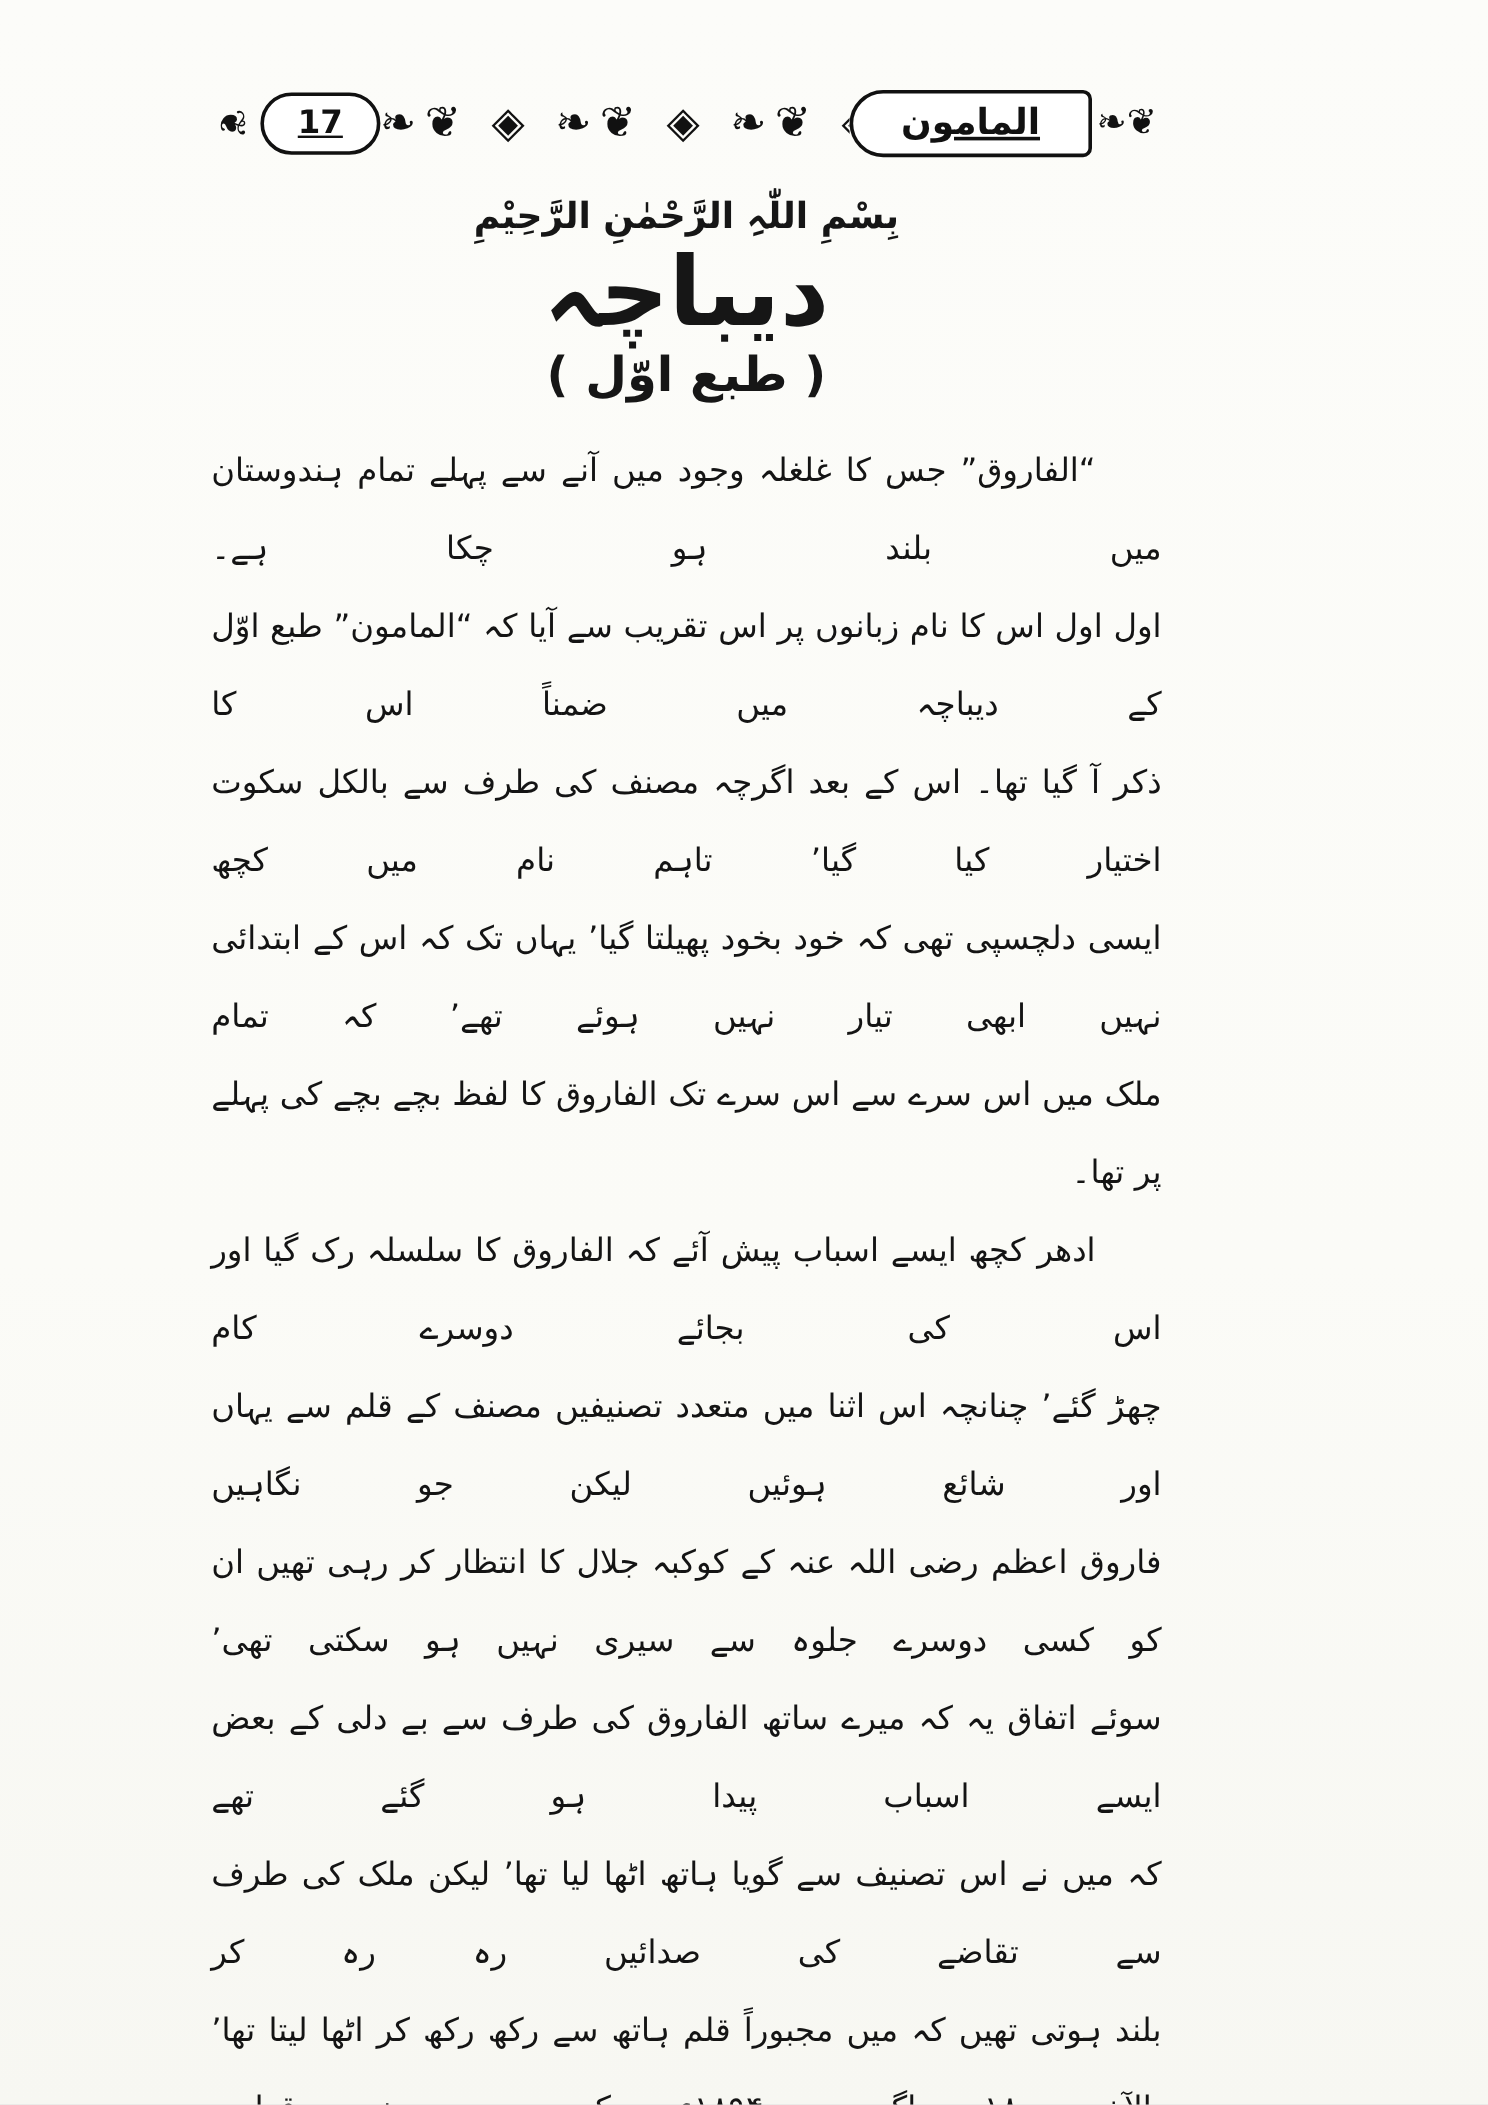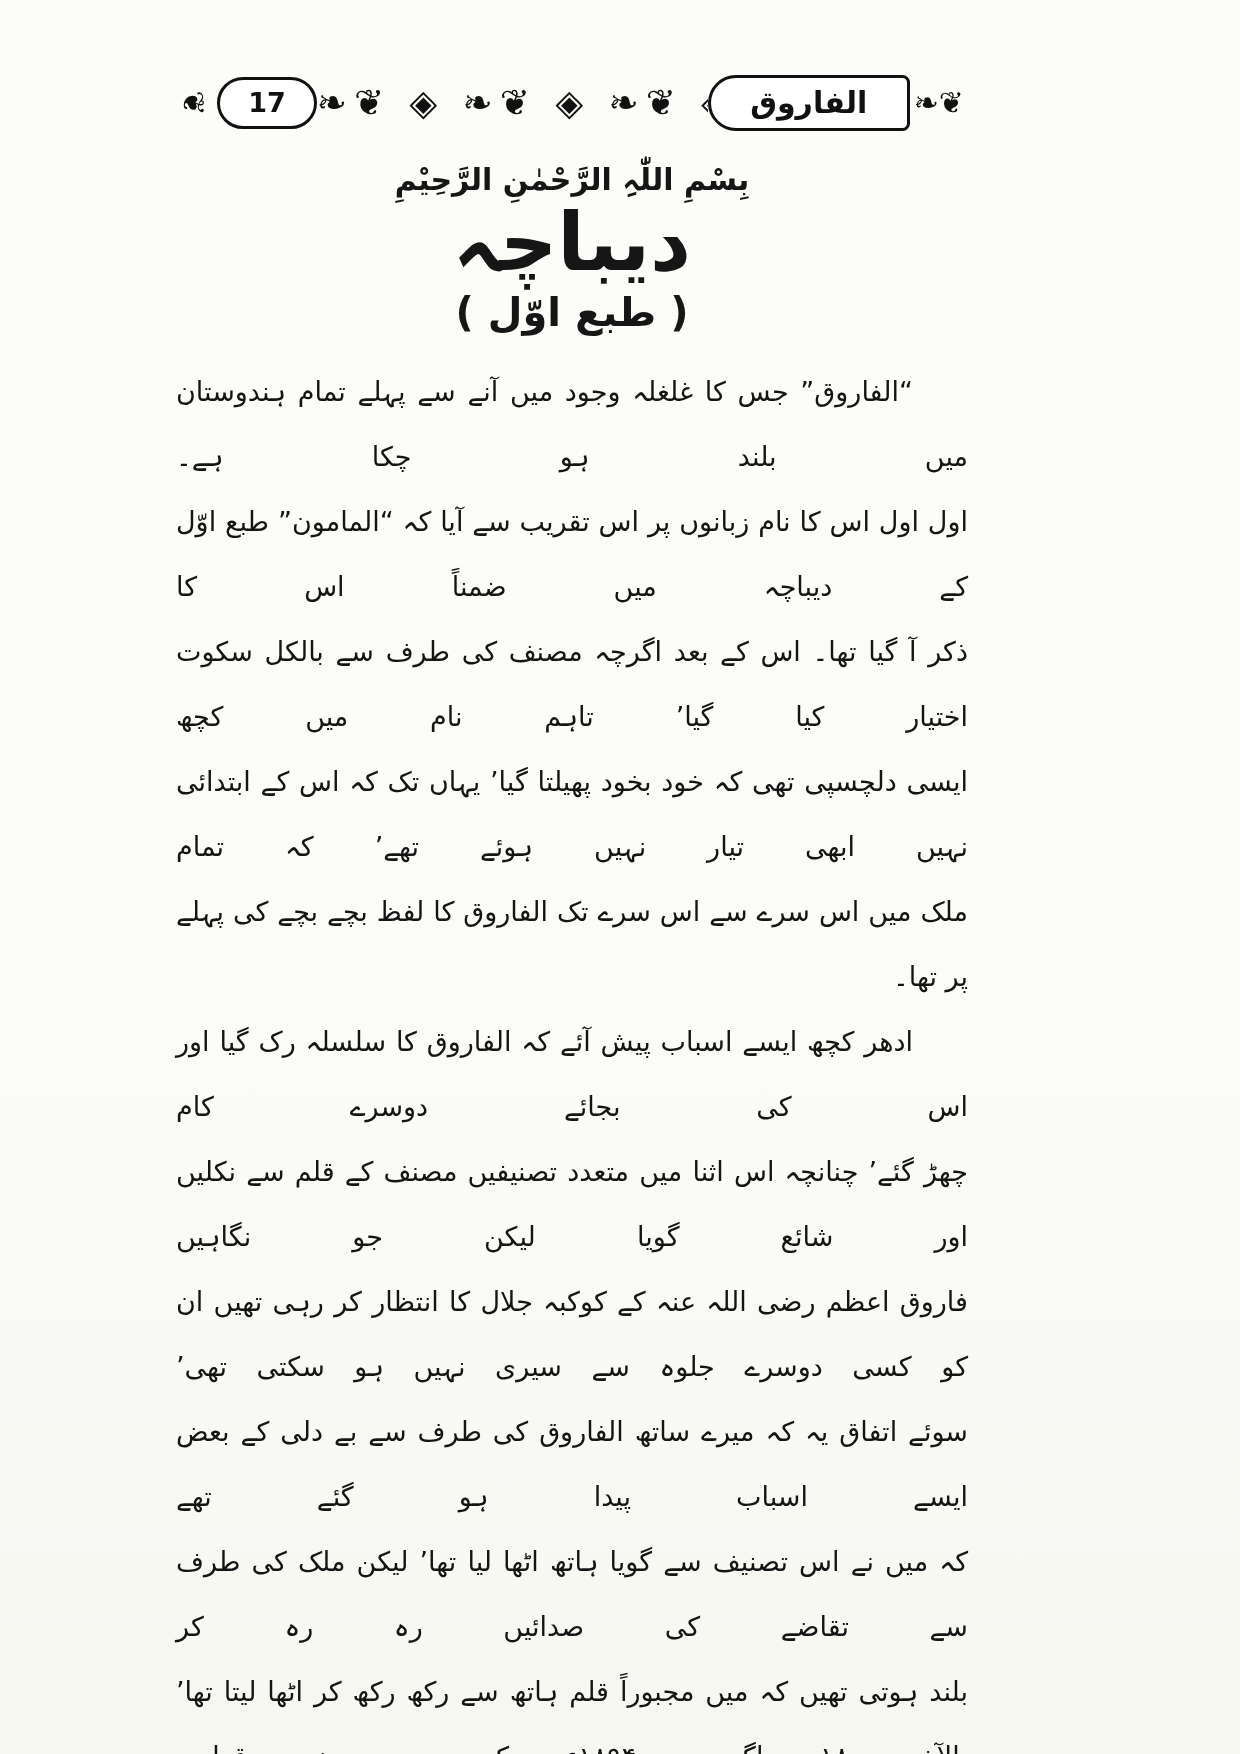--- a/index.html
+++ b/index.html
@@ -20,20 +20,21 @@
     margin-top:70px; height:66px;
     user-select:none;
   }
   .sprig { font-size:30px; line-height:1; padding:0 4px; color:#111; }
   .sprig.left { transform:rotate(90deg); }
   .capsule {
     border:3px solid #111; border-radius:30px;
     background:#fff; color:#111;
     padding:4px 28px; font-size:27px; font-weight:bold;
     line-height:1.4;
+    text-decoration:underline;
   }
   .page-num-capsule { margin-left:8px; }
   .chain {
     flex:1; overflow:hidden; white-space:nowrap; text-align:center;
     font-size:36px; letter-spacing:7px; color:#111; line-height:1;
   }
   .title-capsule {
     min-width:140px; text-align:center;
     font-size:30px; font-weight:bold;
     border-radius:30px 8px 8px 30px;
@@ -68,39 +69,39 @@
 </head>
 <body>
 
 <div class="page">
   <div class="content">
 
     <div class="header-band">
       <span class="sprig left">❦</span>
       <span class="capsule page-num-capsule">17</span>
       <span class="chain">❧❦ ◈ ❧❦ ◈ ❧❦ ◈ ❧❦ ◈ ❧❦</span>
-      <span class="capsule title-capsule">الفاروق</span>
+      <span class="capsule title-capsule">المامون</span>
       <span class="sprig">❧❦</span>
     </div>
 
     <div class="basmala">بِسْمِ اللّٰہِ الرَّحْمٰنِ الرَّحِیْمِ</div>
 
     <div class="main-heading">دیباچہ</div>
     <div class="edition-note">( طبع اوّل )</div>
 
     <div class="body-text">
 
       <div class="line indent">“الفاروق” جس کا غلغلہ وجود میں آنے سے پہلے تمام ہندوستان میں بلند ہو چکا ہے۔</div>
       <div class="line">اول اول اس کا نام زبانوں پر اس تقریب سے آیا کہ “المامون” طبع اوّل کے دیباچہ میں ضمناً اس کا</div>
       <div class="line">ذکر آ گیا تھا۔ اس کے بعد اگرچہ مصنف کی طرف سے بالکل سکوت اختیار کیا گیا’ تاہم نام میں کچھ</div>
       <div class="line">ایسی دلچسپی تھی کہ خود بخود پھیلتا گیا’ یہاں تک کہ اس کے ابتدائی نہیں ابھی تیار نہیں ہوئے تھے’ کہ تمام</div>
       <div class="line last">ملک میں اس سرے سے اس سرے تک الفاروق کا لفظ بچے بچے کی پہلے پر تھا۔</div>
 
       <div class="line indent">ادھر کچھ ایسے اسباب پیش آئے کہ الفاروق کا سلسلہ رک گیا اور اس کی بجائے دوسرے کام</div>
-      <div class="line">چھڑ گئے’ چنانچہ اس اثنا میں متعدد تصنیفیں مصنف کے قلم سے نکلیں اور شائع گویا لیکن جو نگاہیں</div>
+      <div class="line">چھڑ گئے’ چنانچہ اس اثنا میں متعدد تصنیفیں مصنف کے قلم سے یہاں اور شائع ہوئیں لیکن جو نگاہیں</div>
       <div class="line">فاروق اعظم رضی اللہ عنہ کے کوکبہ جلال کا انتظار کر رہی تھیں ان کو کسی دوسرے جلوہ سے سیری نہیں ہو سکتی تھی’</div>
       <div class="line">سوئے اتفاق یہ کہ میرے ساتھ الفاروق کی طرف سے بے دلی کے بعض ایسے اسباب پیدا ہو گئے تھے</div>
       <div class="line">کہ میں نے اس تصنیف سے گویا ہاتھ اٹھا لیا تھا’ لیکن ملک کی طرف سے تقاضے کی صدائیں رہ رہ کر</div>
       <div class="line">بلند ہوتی تھیں کہ میں مجبوراً قلم ہاتھ سے رکھ رکھ کر اٹھا لیتا تھا’ بالآخر ۱۸ اگست ۱۸۹۴ء کو میں نے قطعی</div>
 
     </div>
   </div>
 </div>
 
 </body></html>

